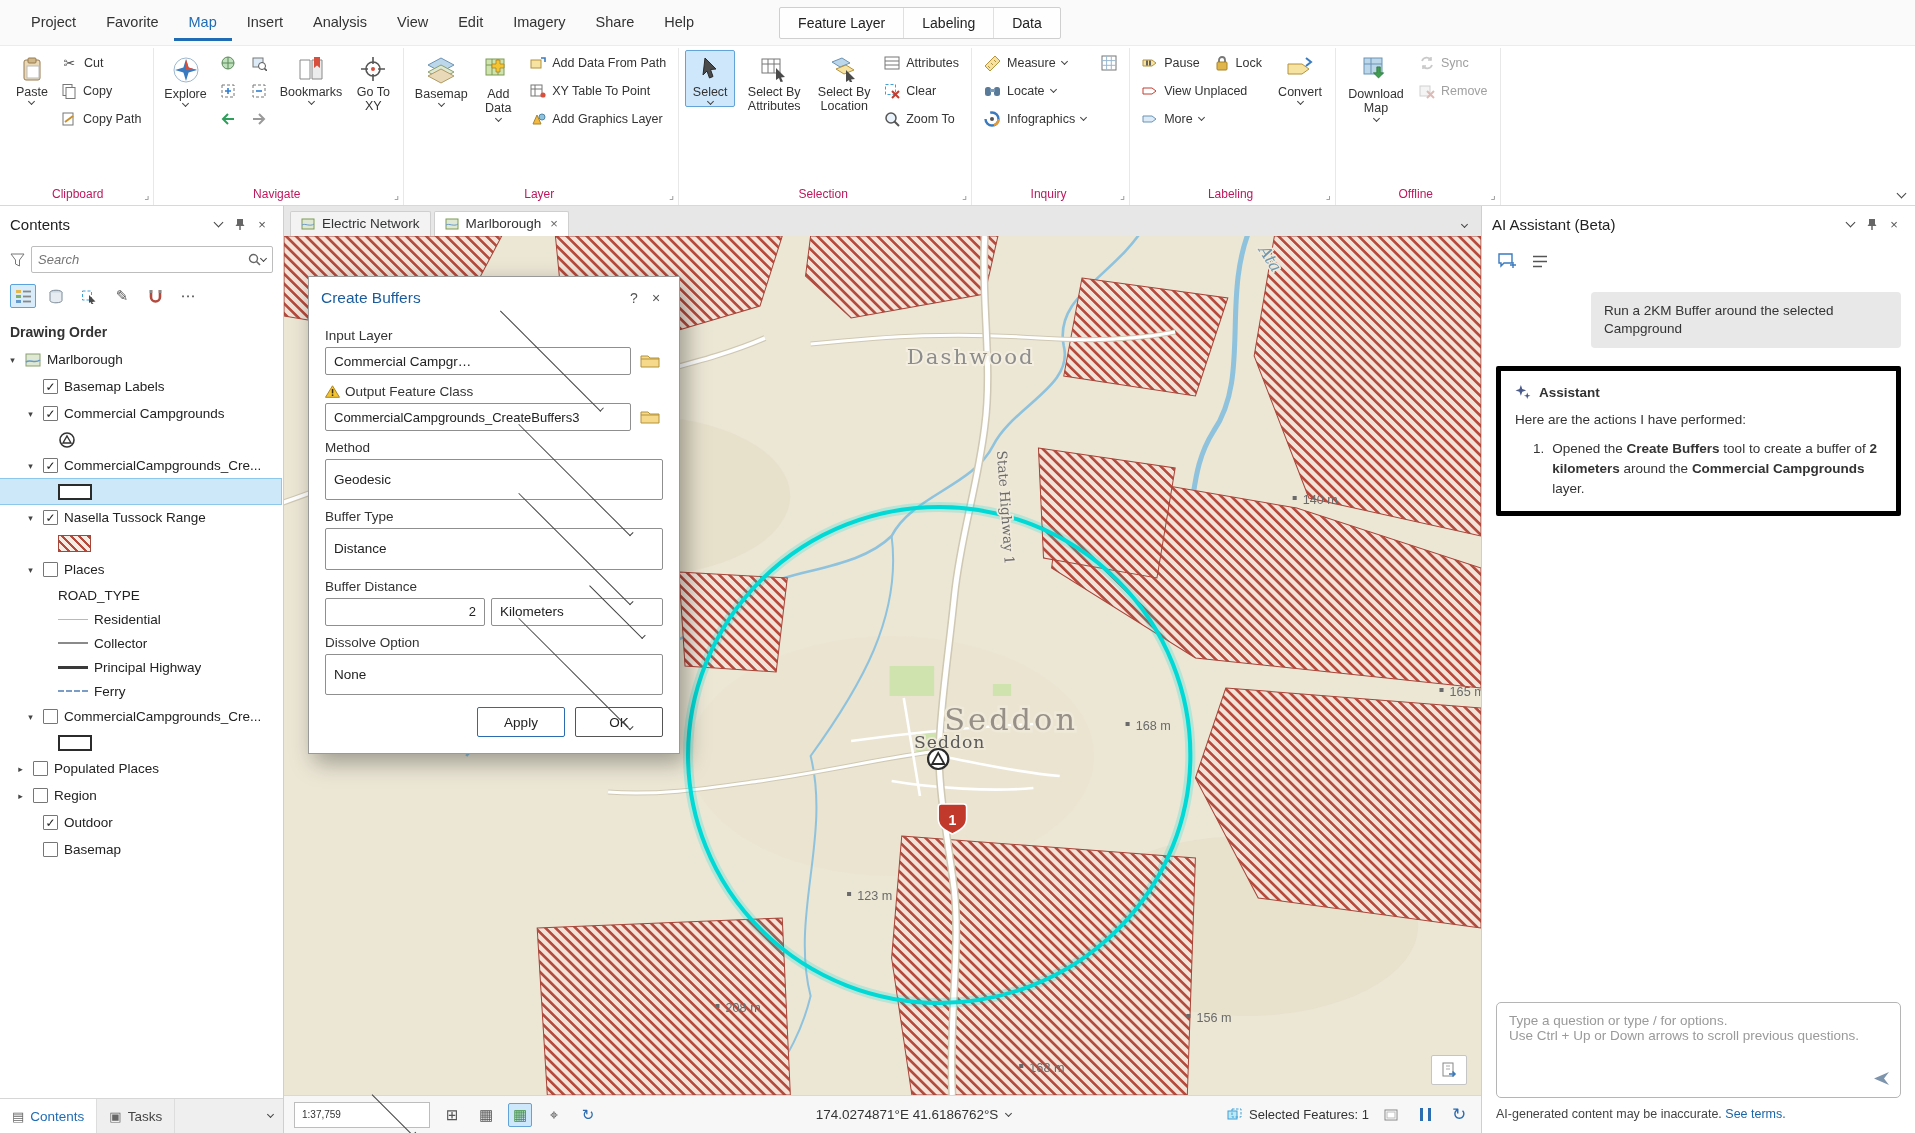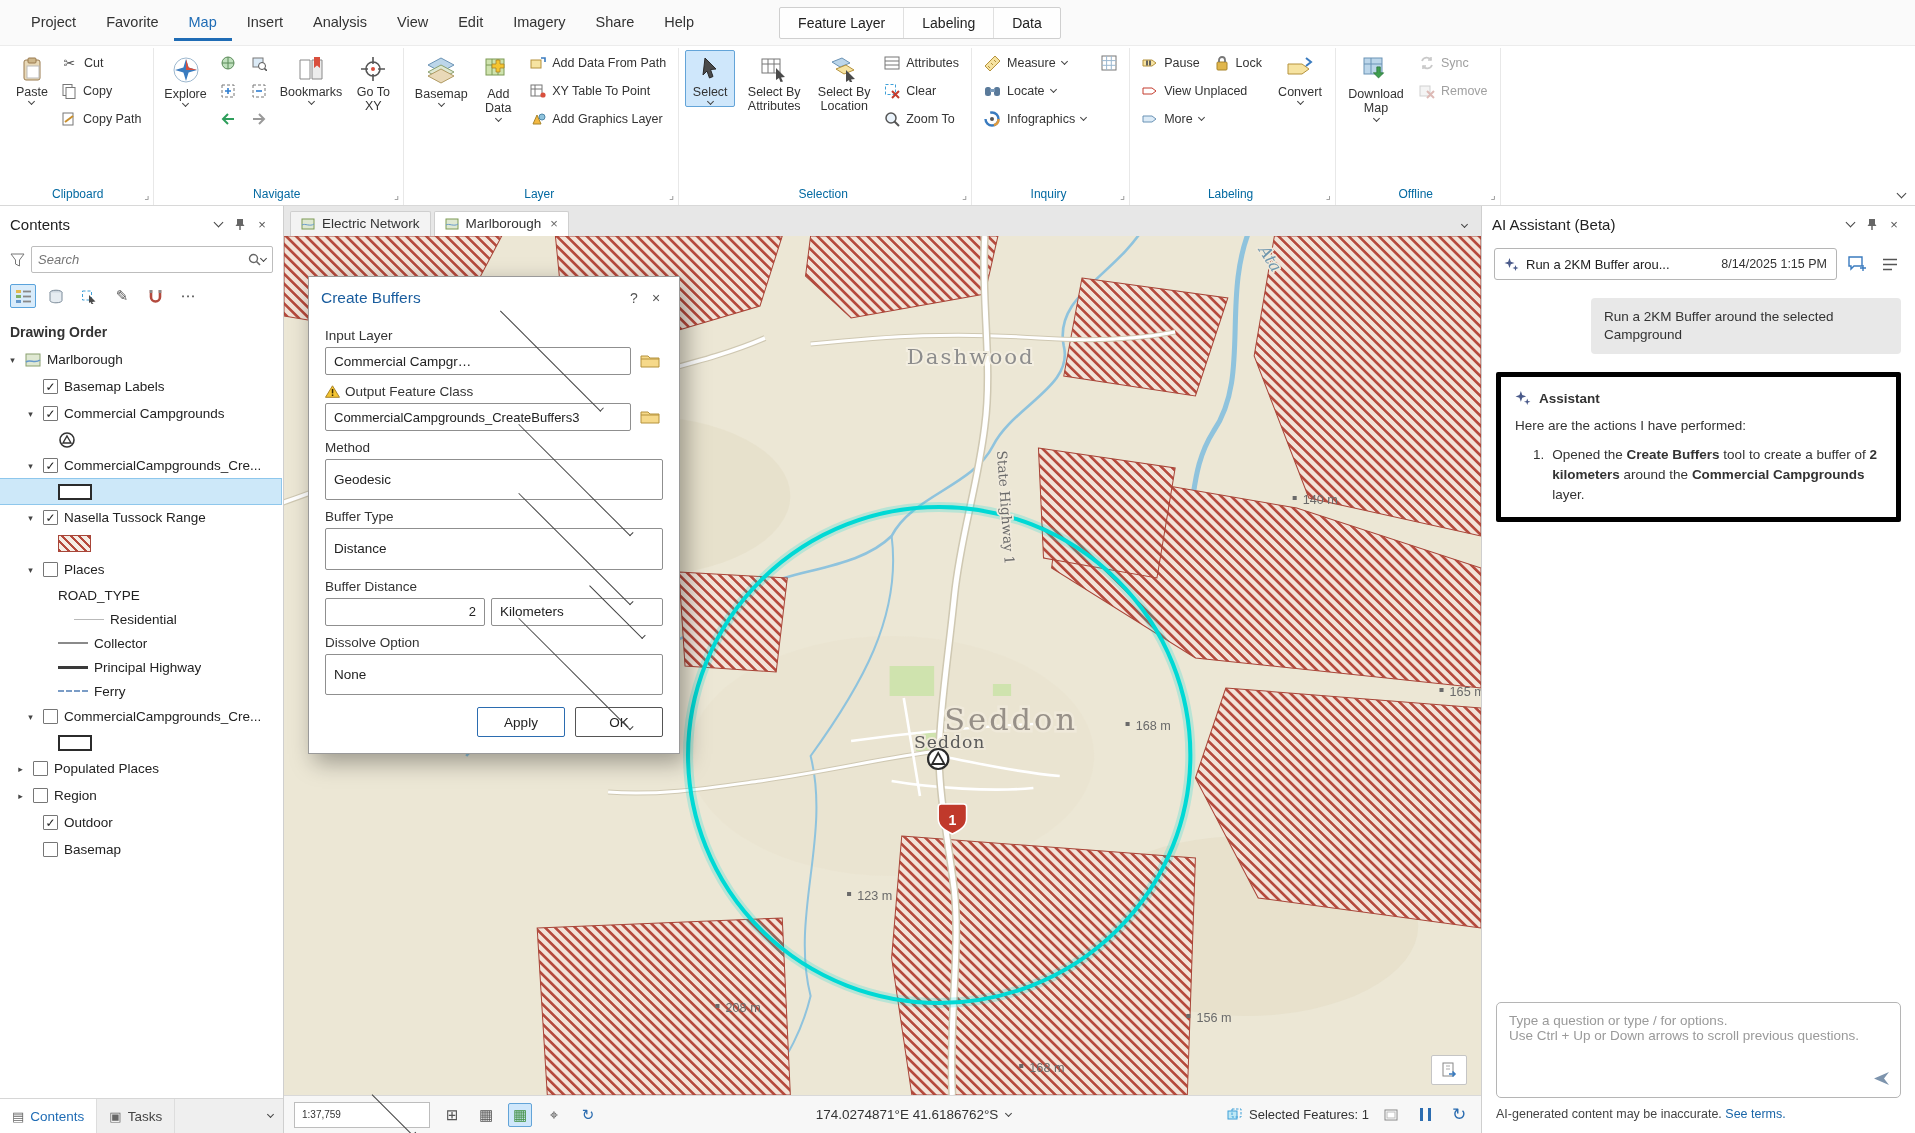--- a/index.html
+++ b/index.html
@@ -12,21 +12,21 @@
 .menu-item{padding:10px 15px 8px;font-size:14.5px;color:#333;cursor:default;border-bottom:3px solid transparent}
 .menu-item.active{color:#1f6cb5;border-bottom-color:#1f6cb5}
 .ctx-tabs{display:flex;margin-left:70px;border:1px solid #cfcfcf;border-radius:2px;background:#fefefe}
 .ctx-tab{padding:7px 18px;font-size:14px;border-right:1px solid #e0e0e0}
 .ctx-tab:last-child{border-right:none}
 
 
 .ribbon{height:160px;background:#fff;display:flex;border-bottom:1px solid #d8d8d8;padding:2px 6px 0;position:relative}
 .rgroup{position:relative;display:flex;flex-direction:column;border-right:1px solid #e8e8e8;padding:2px 6px 0}
 .rbody{display:flex;gap:3px;align-items:flex-start;flex:1}
-.rlabel{text-align:center;font-size:12px;color:#0369a1;padding:2px 16px 4px 12px;white-space:nowrap}
+.rlabel{text-align:center;font-size:12px;color:#be185d;padding:2px 16px 4px 12px;white-space:nowrap}
 .launcher{position:absolute;right:4px;bottom:4px;font-size:11px;color:#888;line-height:1}
 .rcol{display:flex;flex-direction:column;gap:2px}
 .rbtn-lg{display:flex;flex-direction:column;align-items:center;gap:3px;padding:5px 3px 2px;font-size:12.5px;line-height:1.15;text-align:center;color:#333;border:1px solid transparent;border-radius:2px}
 .rbtn-lg.active-tool{background:#cfe7fb;border-color:#63a4d8}
 .rbtn-sm{display:flex;align-items:center;gap:6px;padding:2px 6px;height:26px;font-size:12.5px;color:#333;white-space:nowrap}
 .glyph{font-size:14px;color:#555;width:17px;text-align:center}
 .cv{display:inline-block;width:7px;height:7px;border-right:1.6px solid #444;border-bottom:1.6px solid #444;transform:rotate(45deg);margin-top:-3px}
 .cv.sm{width:5px;height:5px}
 .disabled{color:#a0a0a0}
 .disabled svg{opacity:.45}
@@ -595,21 +595,21 @@
           <span class="swatch-hatch"></span>
         </div>
         <div class="trow" style="padding-left:24px">
           <span class="exp">▾</span>
             <span class="cb"></span>
           <span class="tlabel">Places</span>
         </div>
         <div class="trow" style="padding-left:58px;height:24px">
           <span class="tlabel">ROAD_TYPE</span>
         </div>
-        <div class="trow" style="padding-left:74px;height:24px">
+        <div class="trow" style="padding-left:58px;height:24px">
           <span class="ln res"></span>
           <span class="tlabel">Residential</span>
         </div>
         <div class="trow" style="padding-left:58px;height:24px">
           <span class="ln col"></span>
           <span class="tlabel">Collector</span>
         </div>
         <div class="trow" style="padding-left:58px;height:24px">
           <span class="ln ph"></span>
           <span class="tlabel">Principal Highway</span>
@@ -891,28 +891,20 @@
           </span>
         <span class="phbtn">
             <svg width="12" height="13" viewBox="0 0 12 13">
               <path d="M3 1 h6 v5 l1.5 2 h-9 L3 6 z" fill="#666"></path>
               <path d="M6 8 v4" stroke="#666" stroke-width="1.5"></path>
             </svg>
           </span>
         <span class="phbtn">×</span>
       </div>
       <div class="convrow">
-        <div class="convbox">
-          <svg width="15" height="15" viewBox="0 0 15 15">
-              <path d="M5.5 1 L6.8 4.7 L10.5 6 L6.8 7.3 L5.5 11 L4.2 7.3 L0.5 6 L4.2 4.7 Z" fill="#4a5a8a"></path>
-              <path d="M11.5 8 L12.3 10.2 L14.5 11 L12.3 11.8 L11.5 14 L10.7 11.8 L8.5 11 L10.7 10.2 Z" fill="#4a5a8a"></path>
-            </svg>
-          <span class="ct">Run a 2KM Buffer arou...</span>
-          <span class="ts">8/14/2025 1:15 PM</span>
-        </div>
         <span class="convico">
             <svg width="18" height="16" viewBox="0 0 18 16">
               <path d="M1 1 h13 v9 h-8 l-3 3 v-3 h-2 z" fill="none" stroke="#3a7bbf" stroke-width="1.4"></path>
               <path d="M15 9 v6 M12 12 h6" stroke="#3a7bbf" stroke-width="1.4"></path>
             </svg>
           </span>
         <span class="convico">
             <svg width="16" height="13" viewBox="0 0 16 13">
               <path d="M1 1.5 h14 M1 6.5 h14 M1 11.5 h9" stroke="#555" stroke-width="1.6"></path>
             </svg>

